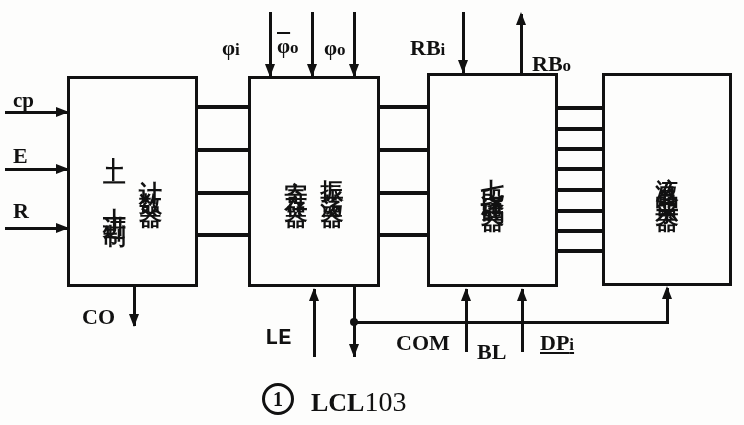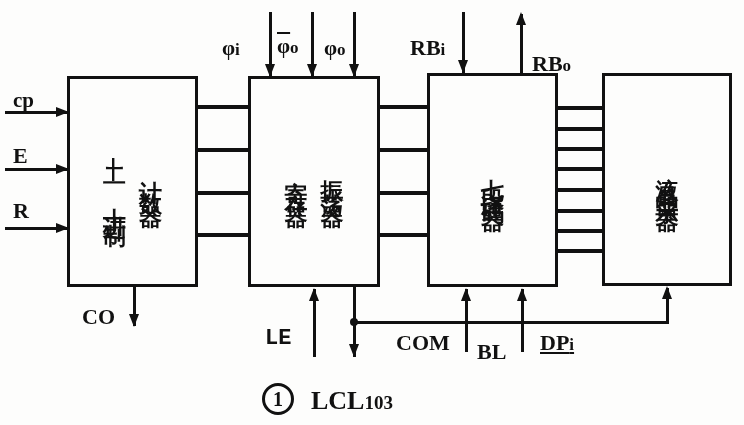--- a/index.html
+++ b/index.html
@@ -24,21 +24,21 @@
   .a-right{border-top:5px solid transparent;border-bottom:5px solid transparent;border-left:13px solid #111;}
   .sig{position:absolute;font-weight:bold;font-size:22px;white-space:nowrap;line-height:1;}
   .sig .sub{font-size:17px;}
   .ovl{text-decoration:overline;text-decoration-thickness:2px;}
   .dot{position:absolute;width:8px;height:8px;background:#111;border-radius:50%;}
   .circle{
     position:absolute;box-sizing:border-box;width:32px;height:32px;border:3px solid #111;border-radius:50%;
     display:flex;align-items:center;justify-content:center;font-weight:bold;font-size:20px;
   }
   .cap-main{font-size:26px;font-weight:bold;}
-  .cap-digits{font-size:19px;font-weight:bold;}
+  .cap-digits{font-size:28px;font-weight:normal;}
 </style>
 </head>
 <body>
 
 <div class="canvas">
 
   <div class="block" style="left:67px;top:76px;width:131px;height:211px;">
     <div class="cjkcol col5">二—十进制</div>
     <div class="cjkcol col3">计数器</div>
   </div>

